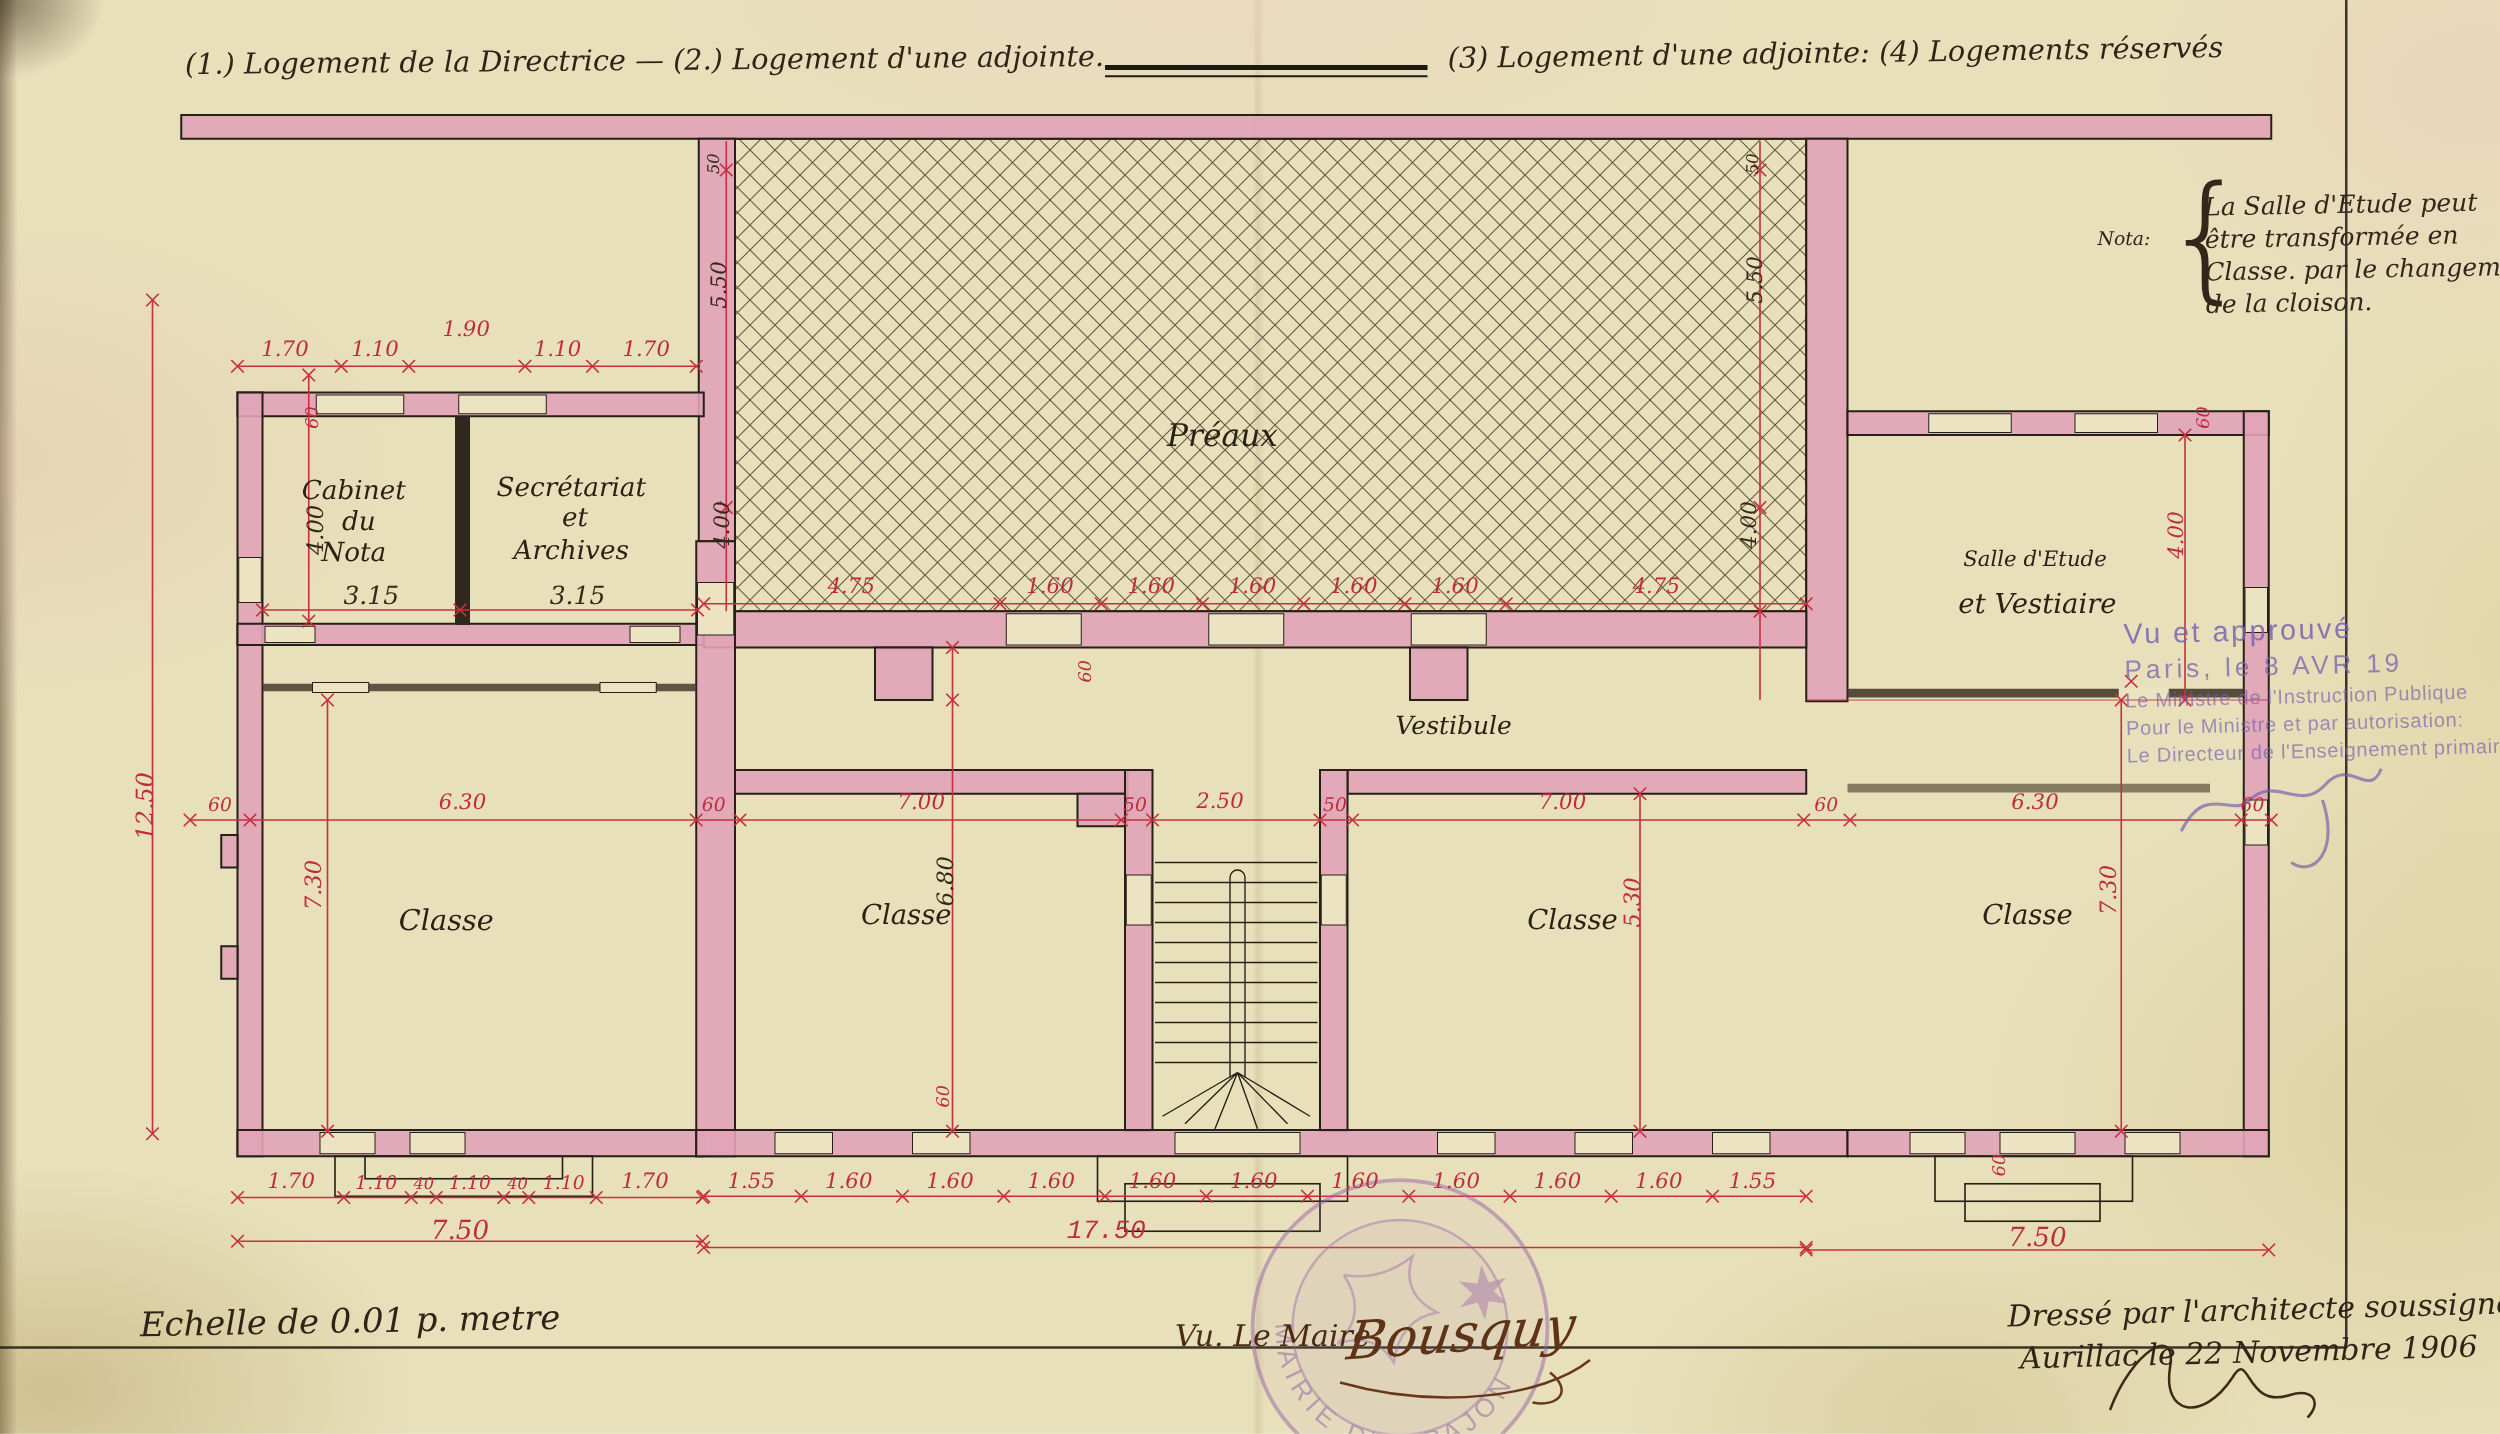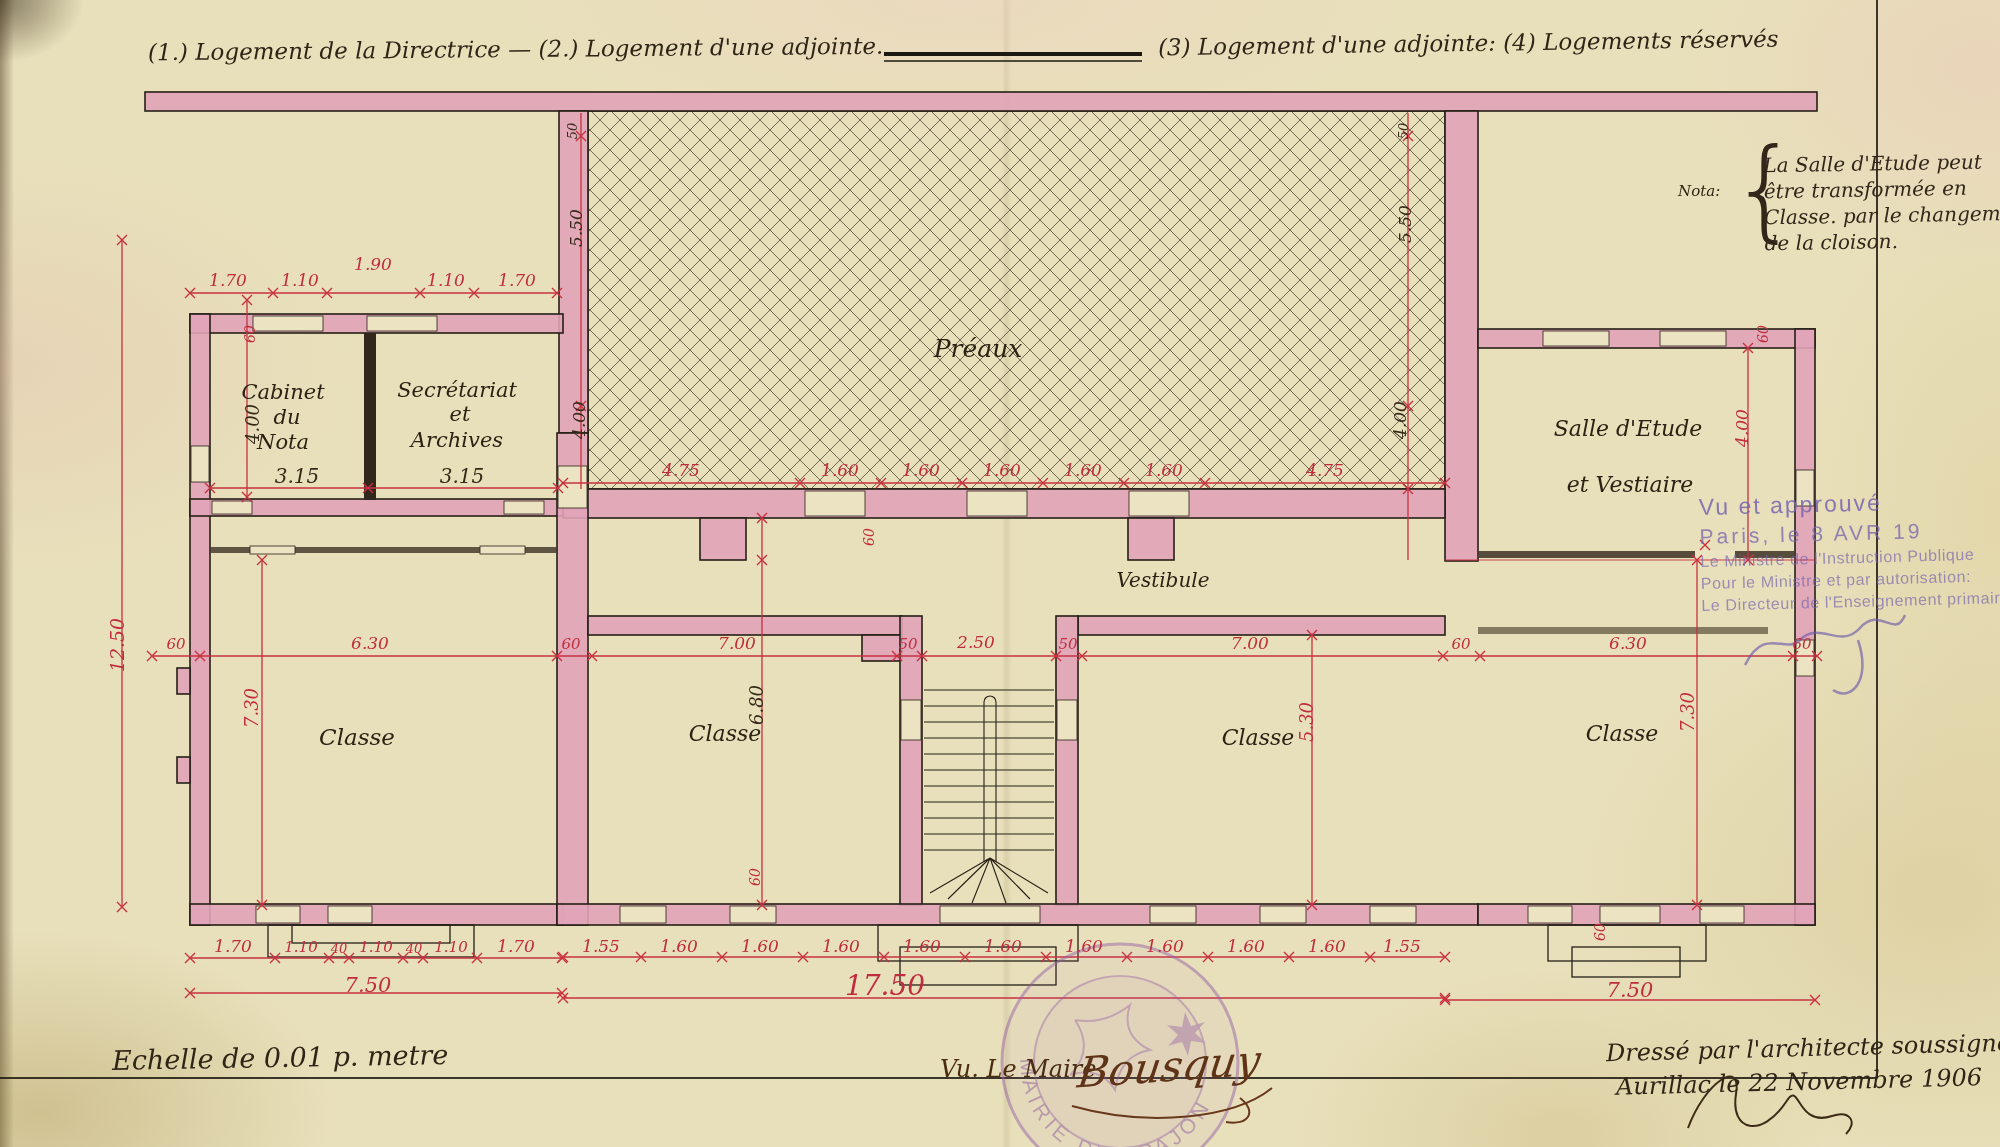--- a/index.html
+++ b/index.html
@@ -269,21 +269,21 @@
       </div>
 </div>
 
 <div class="room" style="position:absolute;left:283px;top:392px;font-size:21px">Cabinet</div>
 <div class="room" style="position:absolute;left:287px;top:417px;font-size:21px">du</div>
 <div class="room" style="position:absolute;left:283px;top:442px;font-size:21px">Nota</div>
 <div class="room" style="position:absolute;left:457px;top:390px;font-size:21px">Secrétariat</div>
 <div class="room" style="position:absolute;left:460px;top:414px;font-size:21px">et</div>
 <div class="room" style="position:absolute;left:457px;top:440px;font-size:21px">Archives</div>
 <div class="room" style="position:absolute;left:978px;top:348px;font-size:25px">Préaux</div>
-<div class="room" style="position:absolute;left:1628px;top:428px;font-size:22px">Salle d'Etude</div>
+<div class="room" style="position:absolute;left:1628px;top:448px;font-size:17px">Salle d'Etude</div>
 <div class="room" style="position:absolute;left:1630px;top:484px;font-size:22px">et Vestiaire</div>
 <div class="room" style="position:absolute;left:1163px;top:580px;font-size:20px">Vestibule</div>
 <div class="room" style="position:absolute;left:357px;top:737px;font-size:23px">Classe</div>
 <div class="room" style="position:absolute;left:725px;top:733px;font-size:22px">Classe</div>
 <div class="room" style="position:absolute;left:1258px;top:737px;font-size:22px">Classe</div>
 <div class="room" style="position:absolute;left:1622px;top:733px;font-size:22px">Classe</div>
 
 <div id="dims" class="abs" style="left:0;top:0;width:2000px;height:1147px">
       <span class="dim" style="left: 228px; top: 280px; transform: translate(-50%, -50%);">1.70</span>
       <span class="dim" style="left: 300px; top: 280px; transform: translate(-50%, -50%);">1.10</span>
@@ -339,21 +339,21 @@
       <span class="dim" style="left: 679px; top: 946px; transform: translate(-50%, -50%);">1.60</span>
       <span class="dim" style="left: 760px; top: 946px; transform: translate(-50%, -50%);">1.60</span>
       <span class="dim" style="left: 841px; top: 946px; transform: translate(-50%, -50%);">1.60</span>
       <span class="dim" style="left: 922px; top: 946px; transform: translate(-50%, -50%);">1.60</span>
       <span class="dim" style="left: 1003px; top: 946px; transform: translate(-50%, -50%);">1.60</span>
       <span class="dim" style="left: 1084px; top: 946px; transform: translate(-50%, -50%);">1.60</span>
       <span class="dim" style="left: 1165px; top: 946px; transform: translate(-50%, -50%);">1.60</span>
       <span class="dim" style="left: 1246px; top: 946px; transform: translate(-50%, -50%);">1.60</span>
       <span class="dim" style="left: 1327px; top: 946px; transform: translate(-50%, -50%);">1.60</span>
       <span class="dim" style="left: 1402px; top: 946px; transform: translate(-50%, -50%);">1.55</span>
-      <span class="dim" style="left: 885px; top: 986px; font-size: 28px; transform: translate(-50%, -50%);">17.50</span>
+      <span class="dim" style="left: 885px; top: 986px; font-size: 21px; transform: translate(-50%, -50%); font-family: Liberation Mono, monospace;">17.50</span>
       <span class="dim" style="left: 1630px; top: 990px; font-size: 21px; transform: translate(-50%, -50%);">7.50</span>
       <span class="dim" style="left: 1600px; top: 932px; font-size: 14px; transform: translate(-50%, -50%) rotate(-90deg);">60</span>
     </div>
 
 <div id="approval" class="abs purple" style="left:1700px;top:488px;width:310px;transform:rotate(-1.5deg);font-family:'Liberation Sans',sans-serif">
       <div class="ap-line ap0">Vu et approuvé</div>
       <div class="ap-line ap1">Paris, le  8 AVR 19</div>
       <div class="ap-line ap2">Le Ministre de l'Instruction Publique</div>
       <div class="ap-line ap3">Pour le Ministre et par autorisation:</div>
       <div class="ap-line ap4">Le Directeur de l'Enseignement primaire</div>

